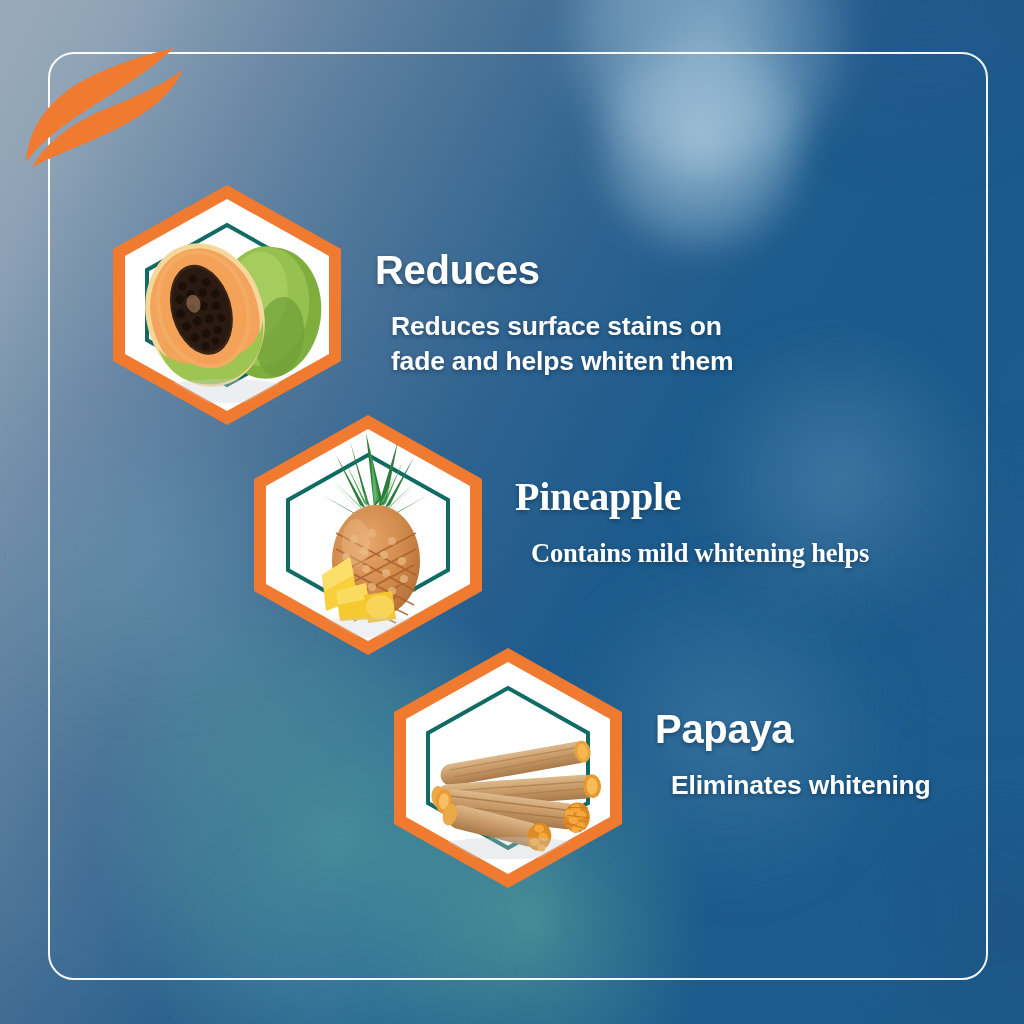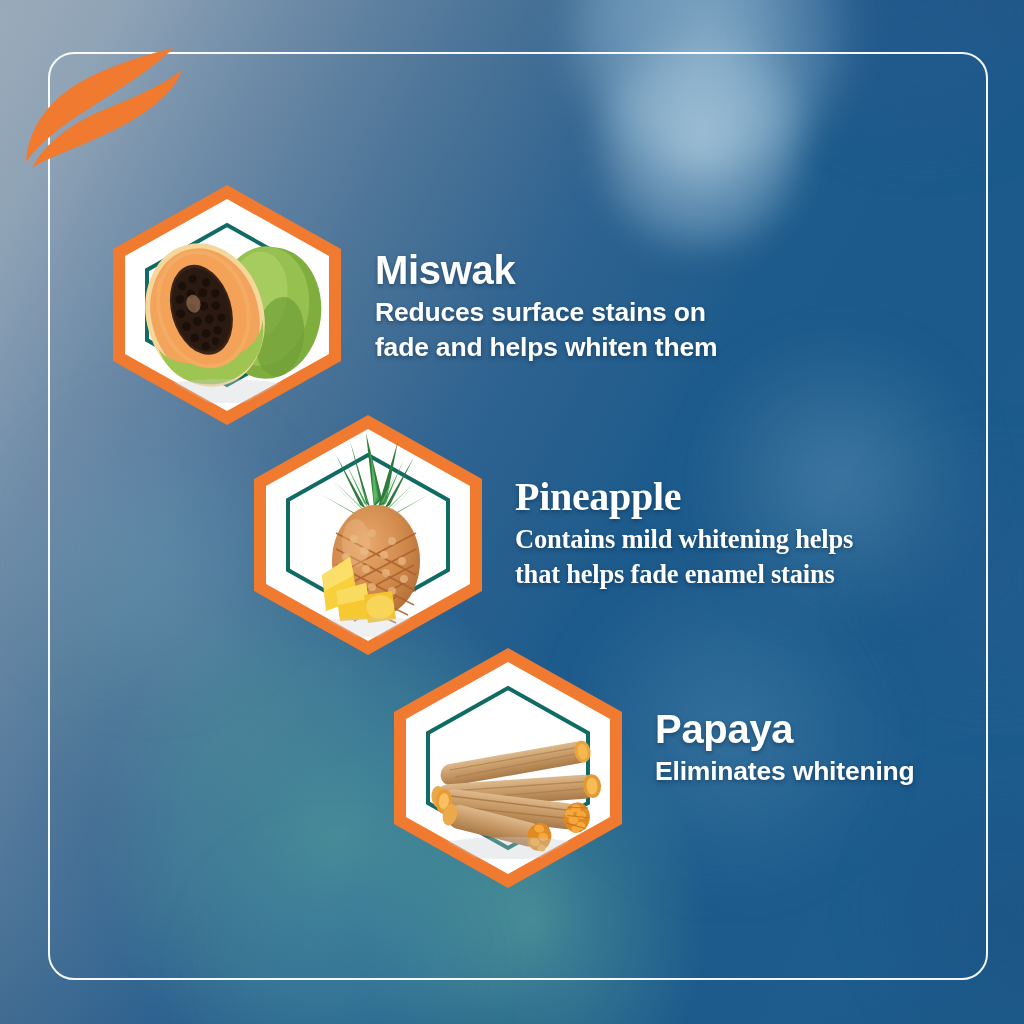--- a/index.html
+++ b/index.html
@@ -72,21 +72,21 @@
   .ribbon{position:absolute;left:22px;top:40px;width:200px;height:130px;}
 
   
   .hex{position:absolute;}
   .hex svg{display:block;overflow:visible;}
 
   
   .tblock{position:absolute;color:#ffffff;
           text-shadow:0 2px 4px rgba(6,32,56,0.45);}
   .t-title{font-size:40px;font-weight:bold;line-height:46px;letter-spacing:-0.3px;margin:0 0 2px 0;}
-  .t-desc{font-size:26.5px;font-weight:bold;line-height:35px;letter-spacing:-0.2px;margin:0;}
+  .t-desc{font-size:26.5px;font-weight:bold;line-height:35px;letter-spacing:-0.2px;margin:16px;}
   .t-desc .ln{display:block;white-space:nowrap;}
 
   #blk0{left:375px;top:247px;}
   #blk1{left:515px;top:474px;font-family:Liberation Serif, serif;}
   #blk2{left:655px;top:706px;}
 </style>
 </head>
 <body>
 
 <div id="poster">
@@ -325,32 +325,31 @@
               <ellipse cx="161" cy="188" rx="4" ry="3.5"></ellipse>
           </g>
           <ellipse cx="64" cy="178" rx="7" ry="11" fill="#eba94a"></ellipse>
         </g>
         <ellipse cx="124" cy="200" rx="74" ry="11" fill="#c6cacd" opacity="0.35"></ellipse>
       </g>
     </svg>
   </div>
 
   <div class="tblock" id="blk0">
-    <h2 class="t-title">Miswak</h2>
+    <h2 class="t-title">Reduces</h2>
     <p class="t-desc">
       <span class="ln">Reduces surface stains on</span>
       <span class="ln">fade and helps whiten them</span>
     </p>
   </div>
 
   <div class="tblock" id="blk1">
     <h2 class="t-title">Pineapple</h2>
     <p class="t-desc">
       <span class="ln">Contains mild whitening helps</span>
-      <span class="ln">that helps fade enamel stains</span>
     </p>
   </div>
 
   <div class="tblock" id="blk2">
     <h2 class="t-title">Papaya</h2>
     <p class="t-desc">
       <span class="ln">Eliminates whitening</span>
     </p>
   </div>
 

